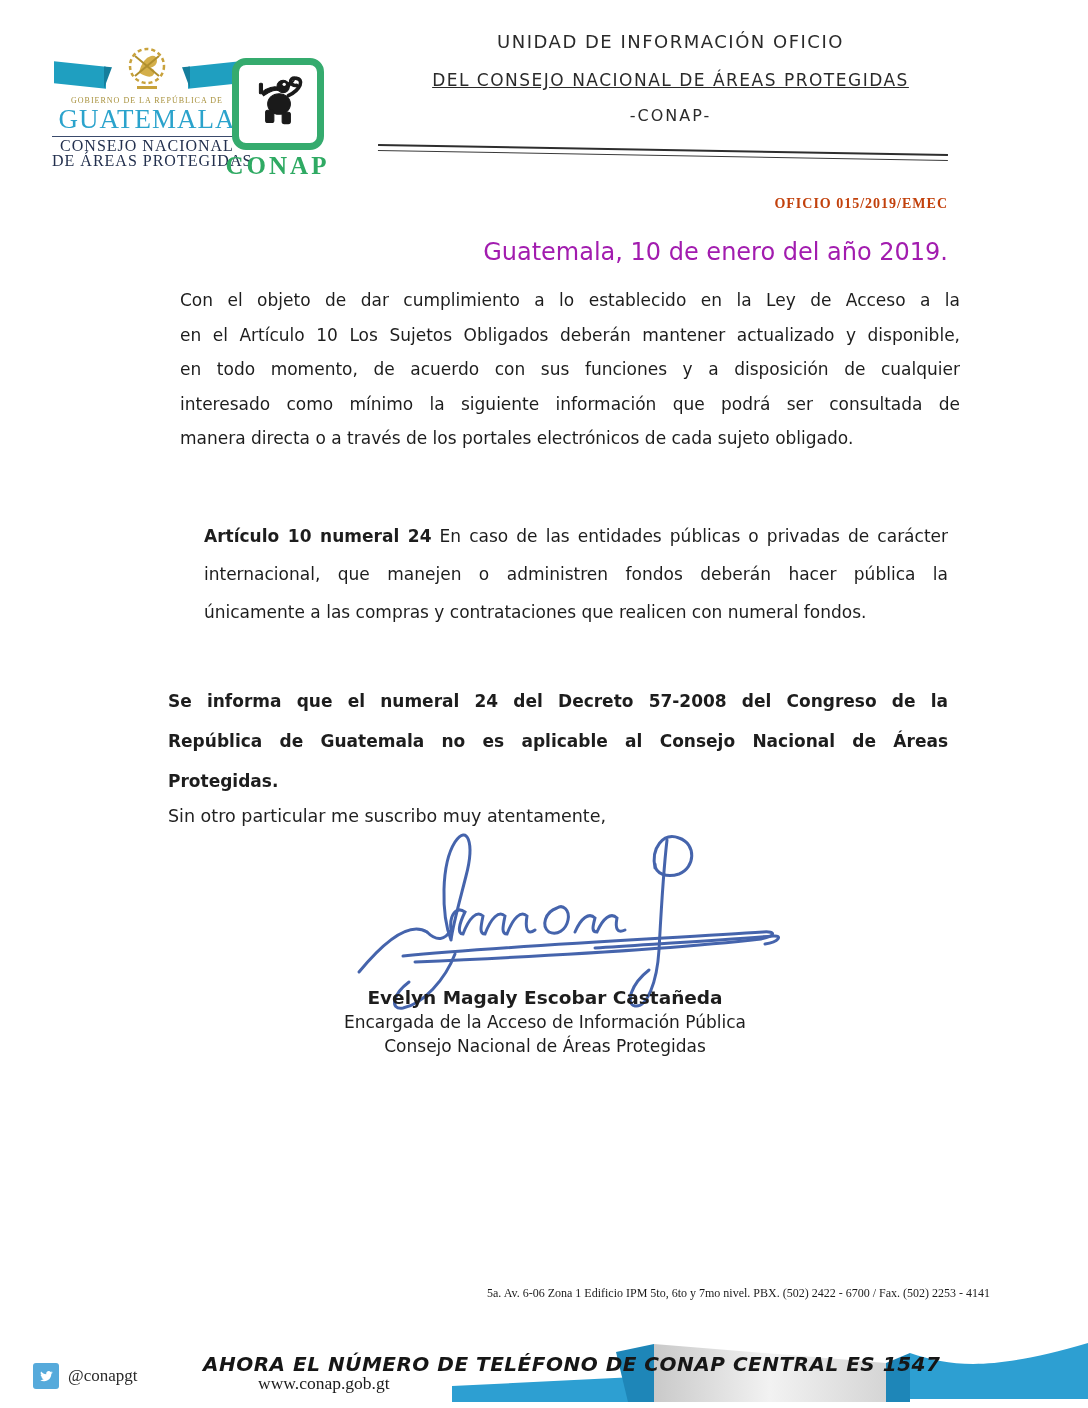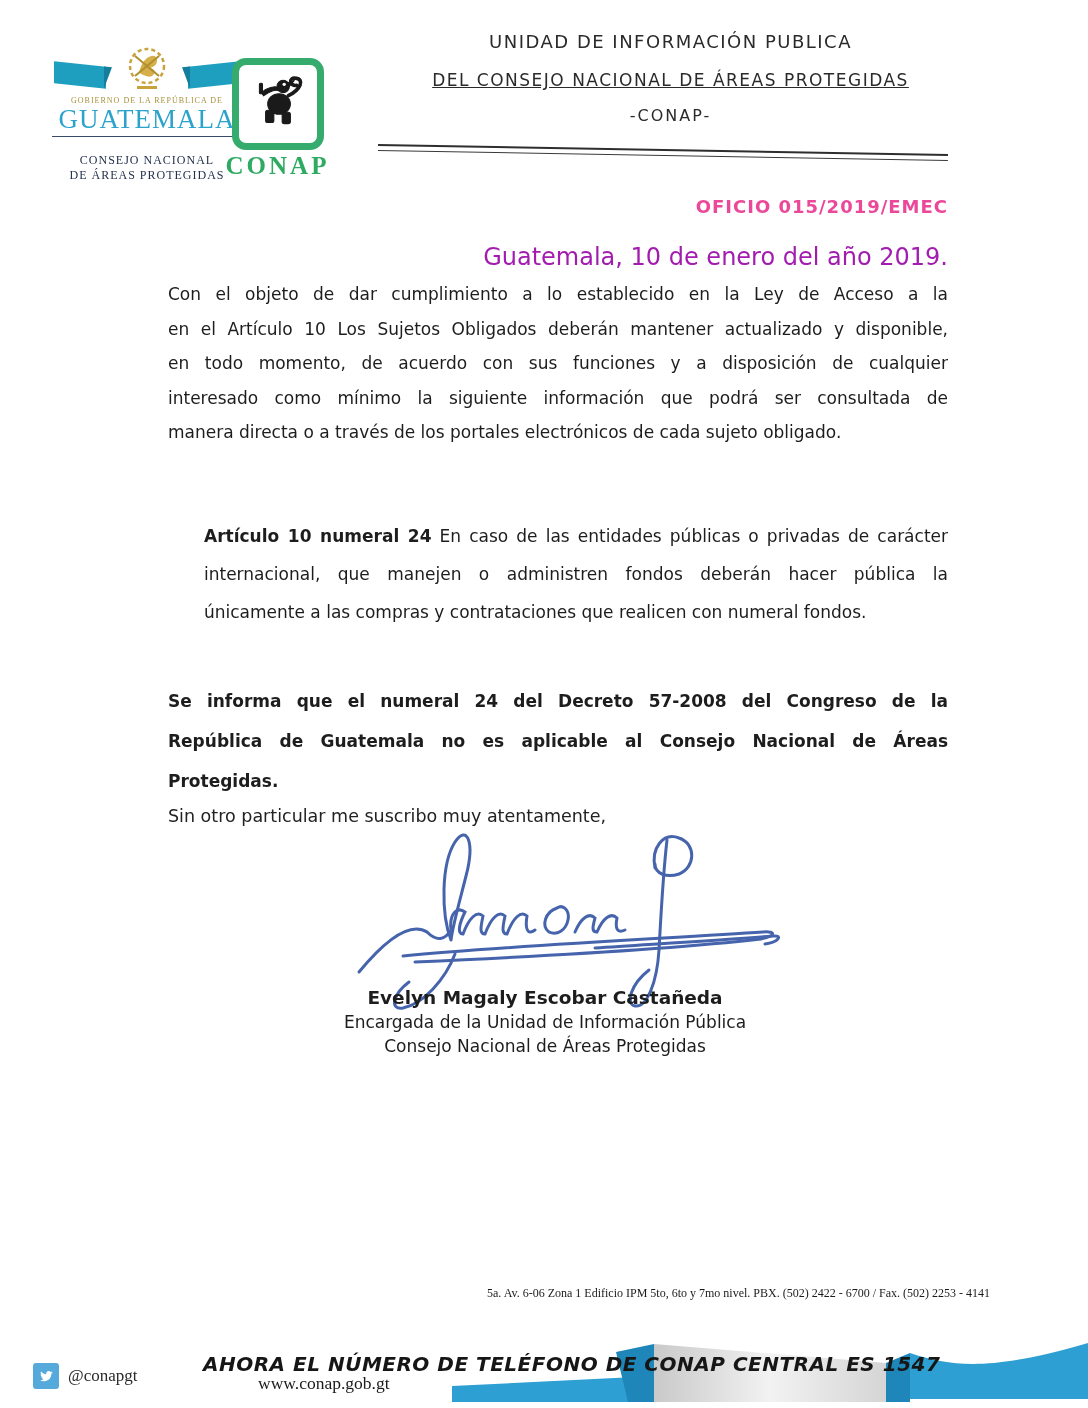--- a/index.html
+++ b/index.html
@@ -12,40 +12,40 @@
   .gt-logo{position:absolute; left:52px; top:42px; width:190px; text-align:center;}
   .gt-crest{position:relative; height:52px;}
   .gt-flags{position:absolute; top:22px; left:0; width:100%; height:26px;}
   .flag{position:absolute; width:52px; height:22px; background:#1f9fc0;}
   .flag.l{left:2px; transform:skewY(6deg);}
   .flag.l:after{content:""; position:absolute; right:-6px; top:0; border-top:22px solid #157e9c; border-right:8px solid transparent;}
   .flag.r{right:2px; transform:skewY(-6deg);}
   .flag.r:after{content:""; position:absolute; left:-6px; top:0; border-top:22px solid #157e9c; border-left:8px solid transparent;}
   .gt-gob{font-family:"Liberation Serif", serif; font-size:8px; letter-spacing:1px; color:#a8913c; margin-top:2px; white-space:nowrap;}
   .gt-name{font-family:"Liberation Serif", serif; font-size:27px; letter-spacing:1px; color:#2ba3cc; line-height:28px;}
-  .gt-sub{font-family:"Liberation Serif", serif; font-size:12px; letter-spacing:1px; color:#23304e; border-top:1.5px solid #3a4a6b; margin-top:3px; padding-top:16px; line-height:15px; white-space:nowrap;}
+  .gt-sub{font-family:"Liberation Serif", serif; font-size:16px; letter-spacing:1px; color:#23304e; border-top:1.5px solid #3a4a6b; margin-top:3px; padding-top:1px; line-height:15px; white-space:nowrap;}
   .conap-logo{position:absolute; left:225px; top:58px; width:105px; text-align:center;}
   .conap-frame{width:78px; height:78px; margin:0 auto; border:7px solid #35ab6e; border-radius:14px; background:#fff; display:flex; align-items:center; justify-content:center;}
   .conap-word{font-family:"Liberation Serif", serif; font-weight:bold; font-size:25px; letter-spacing:3px; color:#2faa63; margin-top:2px;}
   
   .hdr{position:absolute; left:388px; top:30px; width:565px; text-align:center; color:#2a2a2a;}
   .hdr .h1{font-size:18px; letter-spacing:1.5px; line-height:24px;}
   .hdr .h2{font-size:17px; letter-spacing:1.5px; line-height:24px; margin-top:14px;text-decoration:underline;}
   .hdr .h3{font-size:16px; letter-spacing:2px; margin-top:14px;}
   .hdr-rule{position:absolute; left:378px; top:144px; width:570px; height:4px;
     border-top:2.5px solid #2e2e2e; border-bottom:1.5px solid #3a3a3a; transform:rotate(1.0deg); transform-origin:left center;}
   
   .ref{position:absolute; right:140px; top:196px; text-align:right;}
-  .ref .ofi{font-weight:bold; font-size:18px; letter-spacing:1px; color:#ec4899;}
+  .ref .ofi{font-weight:bold; font-size:14px; letter-spacing:1px; color:#c2410c;font-family:Liberation Serif, serif;}
   .ref .dat{font-size:24px; margin-top:26px; color:#a21caf;}
   
   .para{position:absolute; left:168px; width:780px; font-size:17px; color:#1d1d1d;}
   .jline{text-align:justify; text-align-last:justify;}
   .jline.last{text-align-last:left;}
-  .p1{top:277px;} .p1 .jline{line-height:34.5px;}
+  .p1{top:283px;margin-left:12px;} .p1 .jline{line-height:34.5px;}
   .p2{top:517px;} .p2 .jline{line-height:38px;margin-left:36px;}
   .p3{top:681px; font-weight:bold;} .p3 .jline{line-height:40px;}
   .closing{position:absolute; left:168px; top:806px; font-size:17.5px; color:#222;}
   .bold{font-weight:bold;}
   
   .sig{position:absolute; left:345px; top:822px; width:440px; height:200px; pointer-events:none;}
   .signer{position:absolute; left:280px; top:986px; width:530px; text-align:center; color:#1d1d1d;}
   .signer .nm{font-weight:bold; font-size:18.5px; line-height:24px;}
   .signer .ti{font-size:17px; line-height:24px;}
   
@@ -102,21 +102,21 @@
           <rect x="18" y="36" width="8" height="12" rx="2"></rect>
           <rect x="34" y="38" width="8" height="11" rx="2"></rect>
           <path d="M40,22 C52,16 56,6 47,5 C40,4 41,13 48,12" fill="none" stroke-width="3.5" stroke-linecap="round"></path>
         </g>
       </svg>
     </div>
     <div class="conap-word">CONAP</div>
   </div>
 
   <div class="hdr">
-    <div class="h1">UNIDAD DE INFORMACIÓN PUBLICA</div>
+    <div class="h1">UNIDAD DE INFORMACIÓN OFICIO</div>
     <div class="h2">DEL CONSEJO NACIONAL DE ÁREAS PROTEGIDAS</div>
     <div class="h3">-CONAP-</div>
   </div>
   <div class="hdr-rule"></div>
 
   <div class="ref">
     <div class="ofi">OFICIO 015/2019/EMEC</div>
     <div class="dat">Guatemala, 10 de enero del año 2019.</div>
   </div>
 
@@ -152,21 +152,21 @@
       <path d="M310,46 C306,26 318,10 334,16 C352,22 350,46 334,52 C322,56 310,52 310,42"></path>
       <path d="M322,18 C318,52 316,92 314,128 C312,160 302,186 290,184 C280,182 286,162 304,148"></path>
       <path d="M110,132 C100,158 78,182 58,186 C44,188 48,172 64,160"></path>
       <path d="M58,134 C160,124 330,116 418,110 C432,109 430,114 416,117 C320,128 160,136 70,140"></path>
       <path d="M250,126 C310,122 380,118 428,114 C438,113 434,120 420,122"></path>
     </g>
   </svg>
 
   <div class="signer">
     <div class="nm">Evelyn Magaly Escobar Castañeda</div>
-    <div class="ti">Encargada de la Unidad de Información Pública</div>
+    <div class="ti">Encargada de la Acceso de Información Pública</div>
     <div class="ti">Consejo Nacional de Áreas Protegidas</div>
   </div>
 
   <div class="addr">5a. Av. 6-06 Zona 1 Edificio IPM 5to, 6to y 7mo nivel.  PBX. (502) 2422 - 6700 / Fax. (502) 2253 - 4141</div>
 
   <div class="social">
     <div class="soc-row">
       <div class="soc-sq tw">
         <svg width="18" height="18" viewBox="0 0 24 24">
             <path fill="#ffffff" d="M21,7c-0.6,0.3-1.3,0.5-2,0.6c0.7-0.4,1.2-1.1,1.5-1.9c-0.7,0.4-1.4,0.7-2.2,0.8C17.6,5.8,16.7,5.4,15.7,5.4c-1.9,0-3.4,1.5-3.4,3.4c0,0.3,0,0.5,0.1,0.8C9.6,9.4,7.1,8.1,5.4,6C5.1,6.6,4.9,7.2,4.9,7.9c0,1.2,0.6,2.2,1.5,2.8c-0.6,0-1.1-0.2-1.6-0.4c0,1.6,1.2,3,2.7,3.3c-0.3,0.1-0.6,0.1-0.9,0.1c-0.2,0-0.4,0-0.6-0.1c0.4,1.4,1.7,2.4,3.2,2.4c-1.2,0.9-2.6,1.5-4.2,1.5c-0.3,0-0.5,0-0.8,0c1.5,1,3.3,1.5,5.2,1.5c6.3,0,9.7-5.2,9.7-9.7c0-0.1,0-0.3,0-0.4C20,8.6,20.6,8,21,7z"></path>

